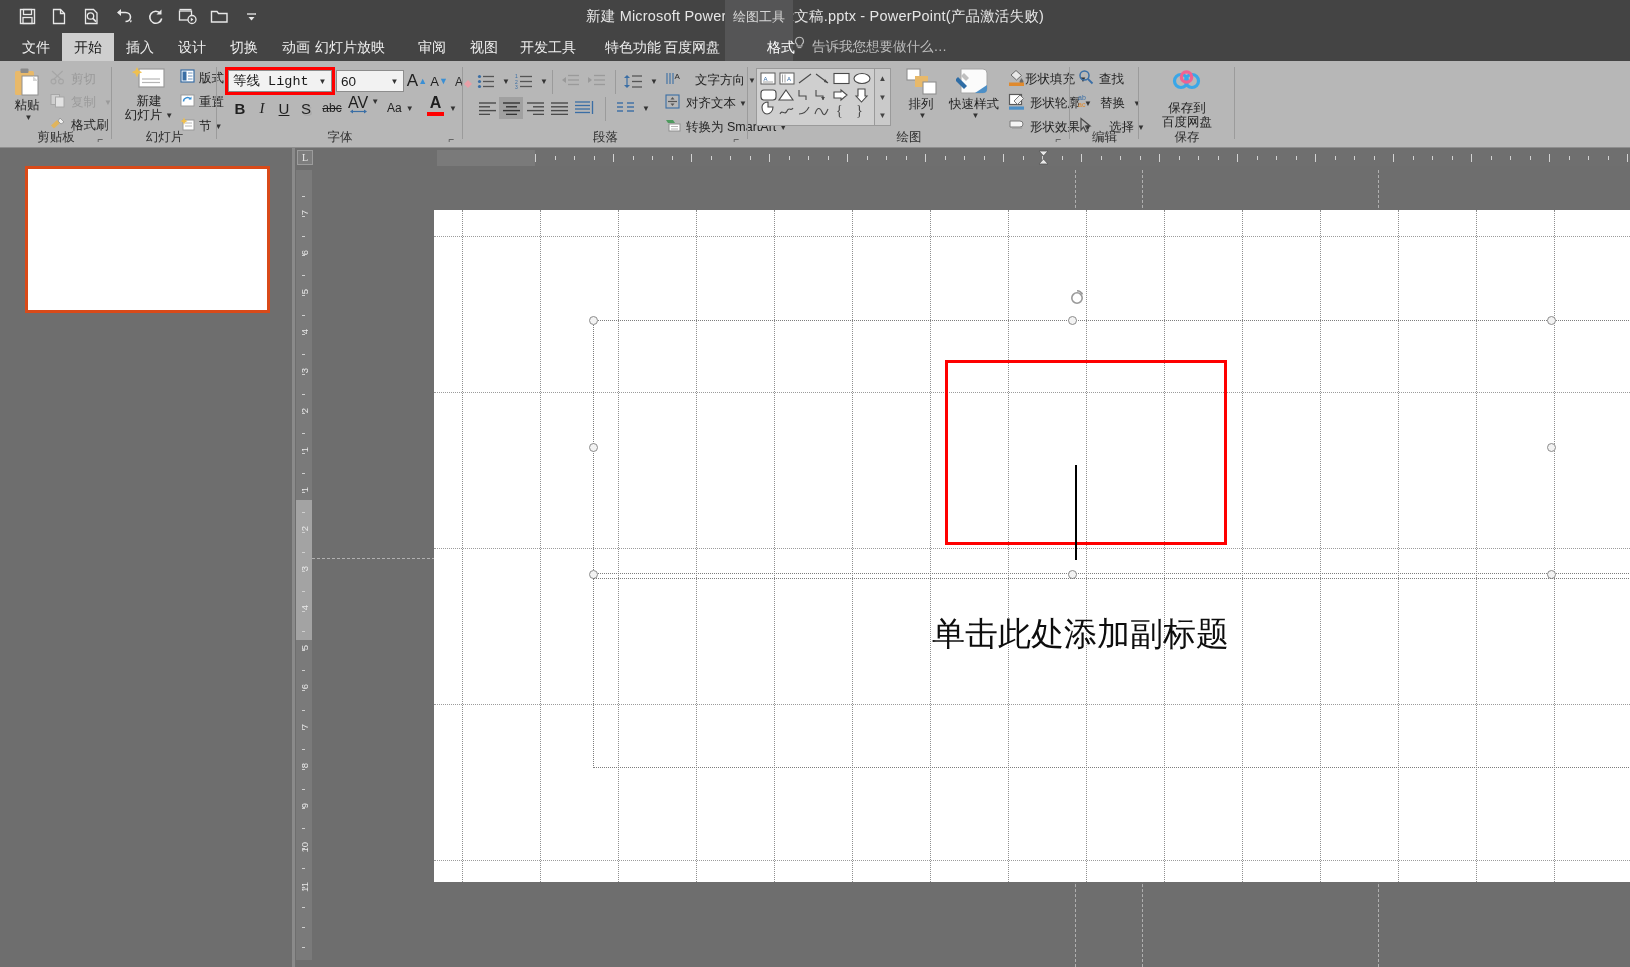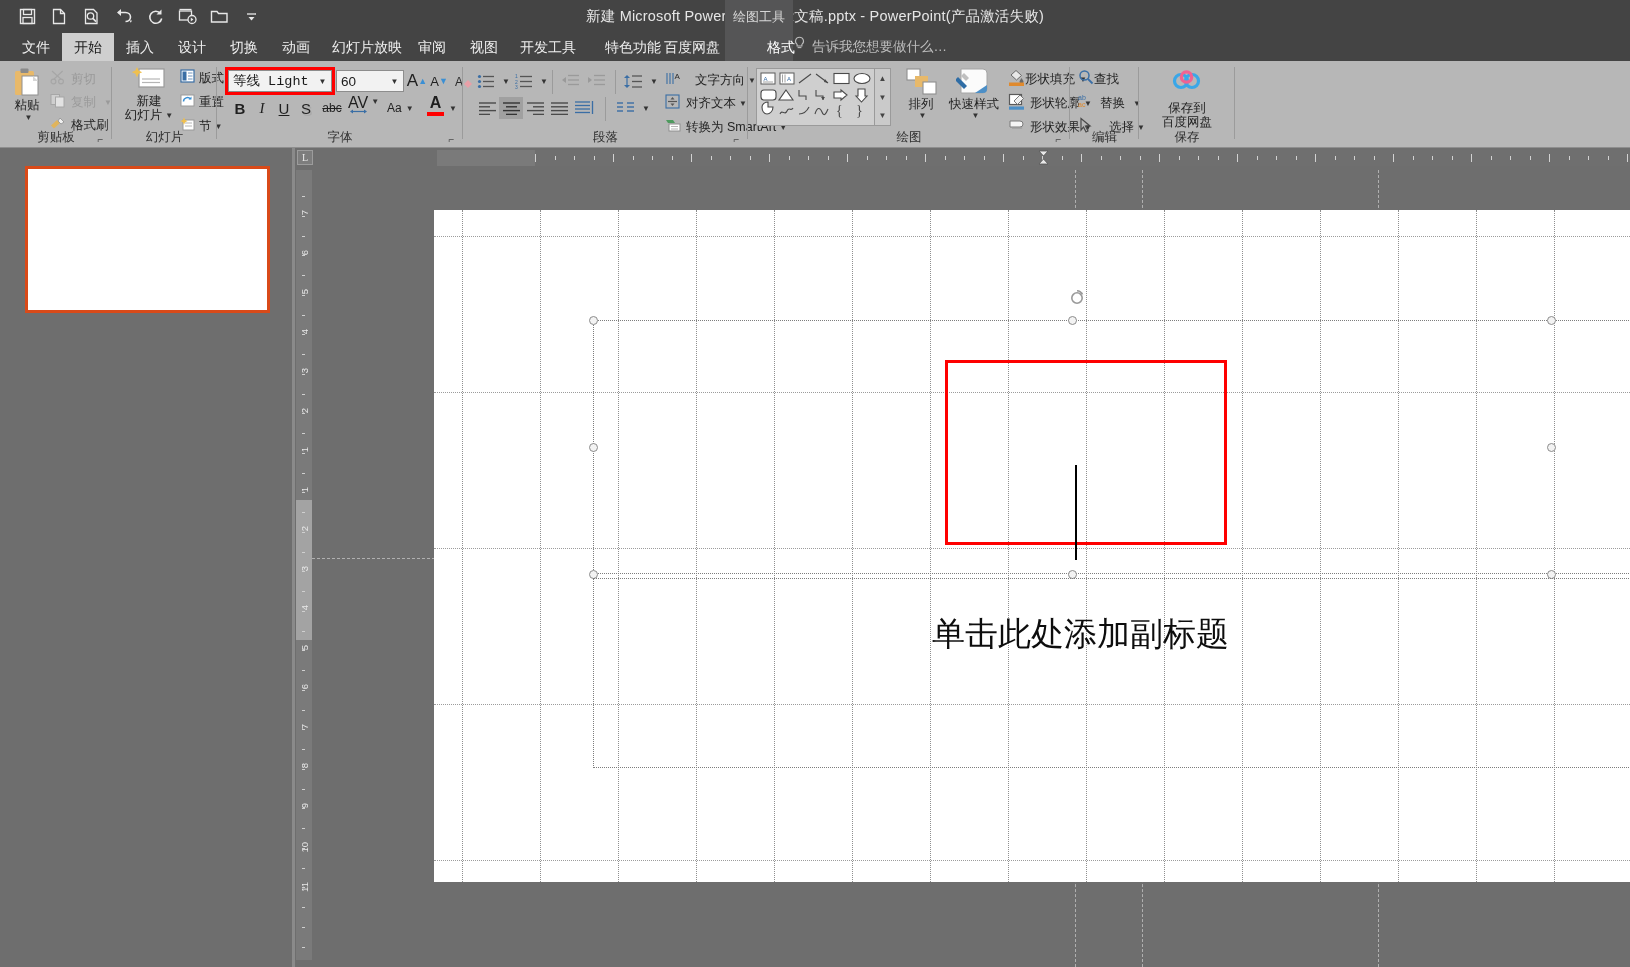--- a/index.html
+++ b/index.html
@@ -266,21 +266,21 @@
     <div class="ctx-tab-label">绘图工具</div>
   </div>
 
   <div class="tabstrip">
     <div class="tab" style="left:10px;width:52px">文件</div>
     <div class="tab active" style="left:62px;width:52px">开始</div>
     <div class="tab" style="left:114px;width:52px">插入</div>
     <div class="tab" style="left:166px;width:52px">设计</div>
     <div class="tab" style="left:218px;width:52px">切换</div>
     <div class="tab" style="left:270px;width:52px">动画</div>
-    <div class="tab" style="left:322px;width:84px">幻灯片放映</div>
+    <div class="tab" style="left:305px;width:84px">幻灯片放映</div>
     <div class="tab" style="left:406px;width:52px">审阅</div>
     <div class="tab" style="left:458px;width:52px">视图</div>
     <div class="tab" style="left:510px;width:72px">开发工具</div>
     <div class="tab" style="left:595px;width:72px">特色功能</div>
     <div class="tab" style="left:654px;width:71px">百度网盘</div>
     <div class="tab ctx-active" style="left:725px;width:68px">格式</div>
     <div class="tellme">
       <span class="bulb">
         <svg width="13" height="15" viewBox="0 0 13 15">
             <path d="M6.5 1.2a4 4 0 0 0-2.4 7.2v1.6h4.8V8.4A4 4 0 0 0 6.5 1.2z" fill="none" stroke="#bdbdbd" stroke-width="1.1"></path>
@@ -671,21 +671,21 @@
       <div class="dlg-launcher" style="right:6px">⌐</div>
       <div class="grp-sep" style="left:321px"></div>
     </div>
 
     <div class="grp" style="left:1070px;width:69px">
       <div class="btn" style="left:8px;top:8px">
         <span><svg width="16" height="16" viewBox="0 0 16 16">
               <circle cx="6.5" cy="6.5" r="4.5" fill="none" stroke="#3a6ea5" stroke-width="1.5"></circle>
               <line x1="10" y1="10" x2="14.5" y2="14.5" stroke="#3a6ea5" stroke-width="1.8"></line>
             </svg></span>
-        <span class="btn-lbl" style="">查找</span>
+        <span class="btn-lbl" style="margin-left:5px">查找</span>
       </div>
       <div class="btn" style="left:8px;top:32px">
         <span><svg width="17" height="16" viewBox="0 0 17 16">
               <text x="0" y="7" font-size="7" fill="#3a6ea5" font-family="Liberation Sans">ab</text>
               <text x="0" y="14" font-size="7" fill="#e08a2e" font-family="Liberation Sans">ac</text>
             </svg></span>
         <span class="btn-lbl" style="margin-left:5px">替换</span>
         <span class="caret" style="margin-left:8px">▼</span>
       </div>
       <div class="btn" style="left:8px;top:56px">

